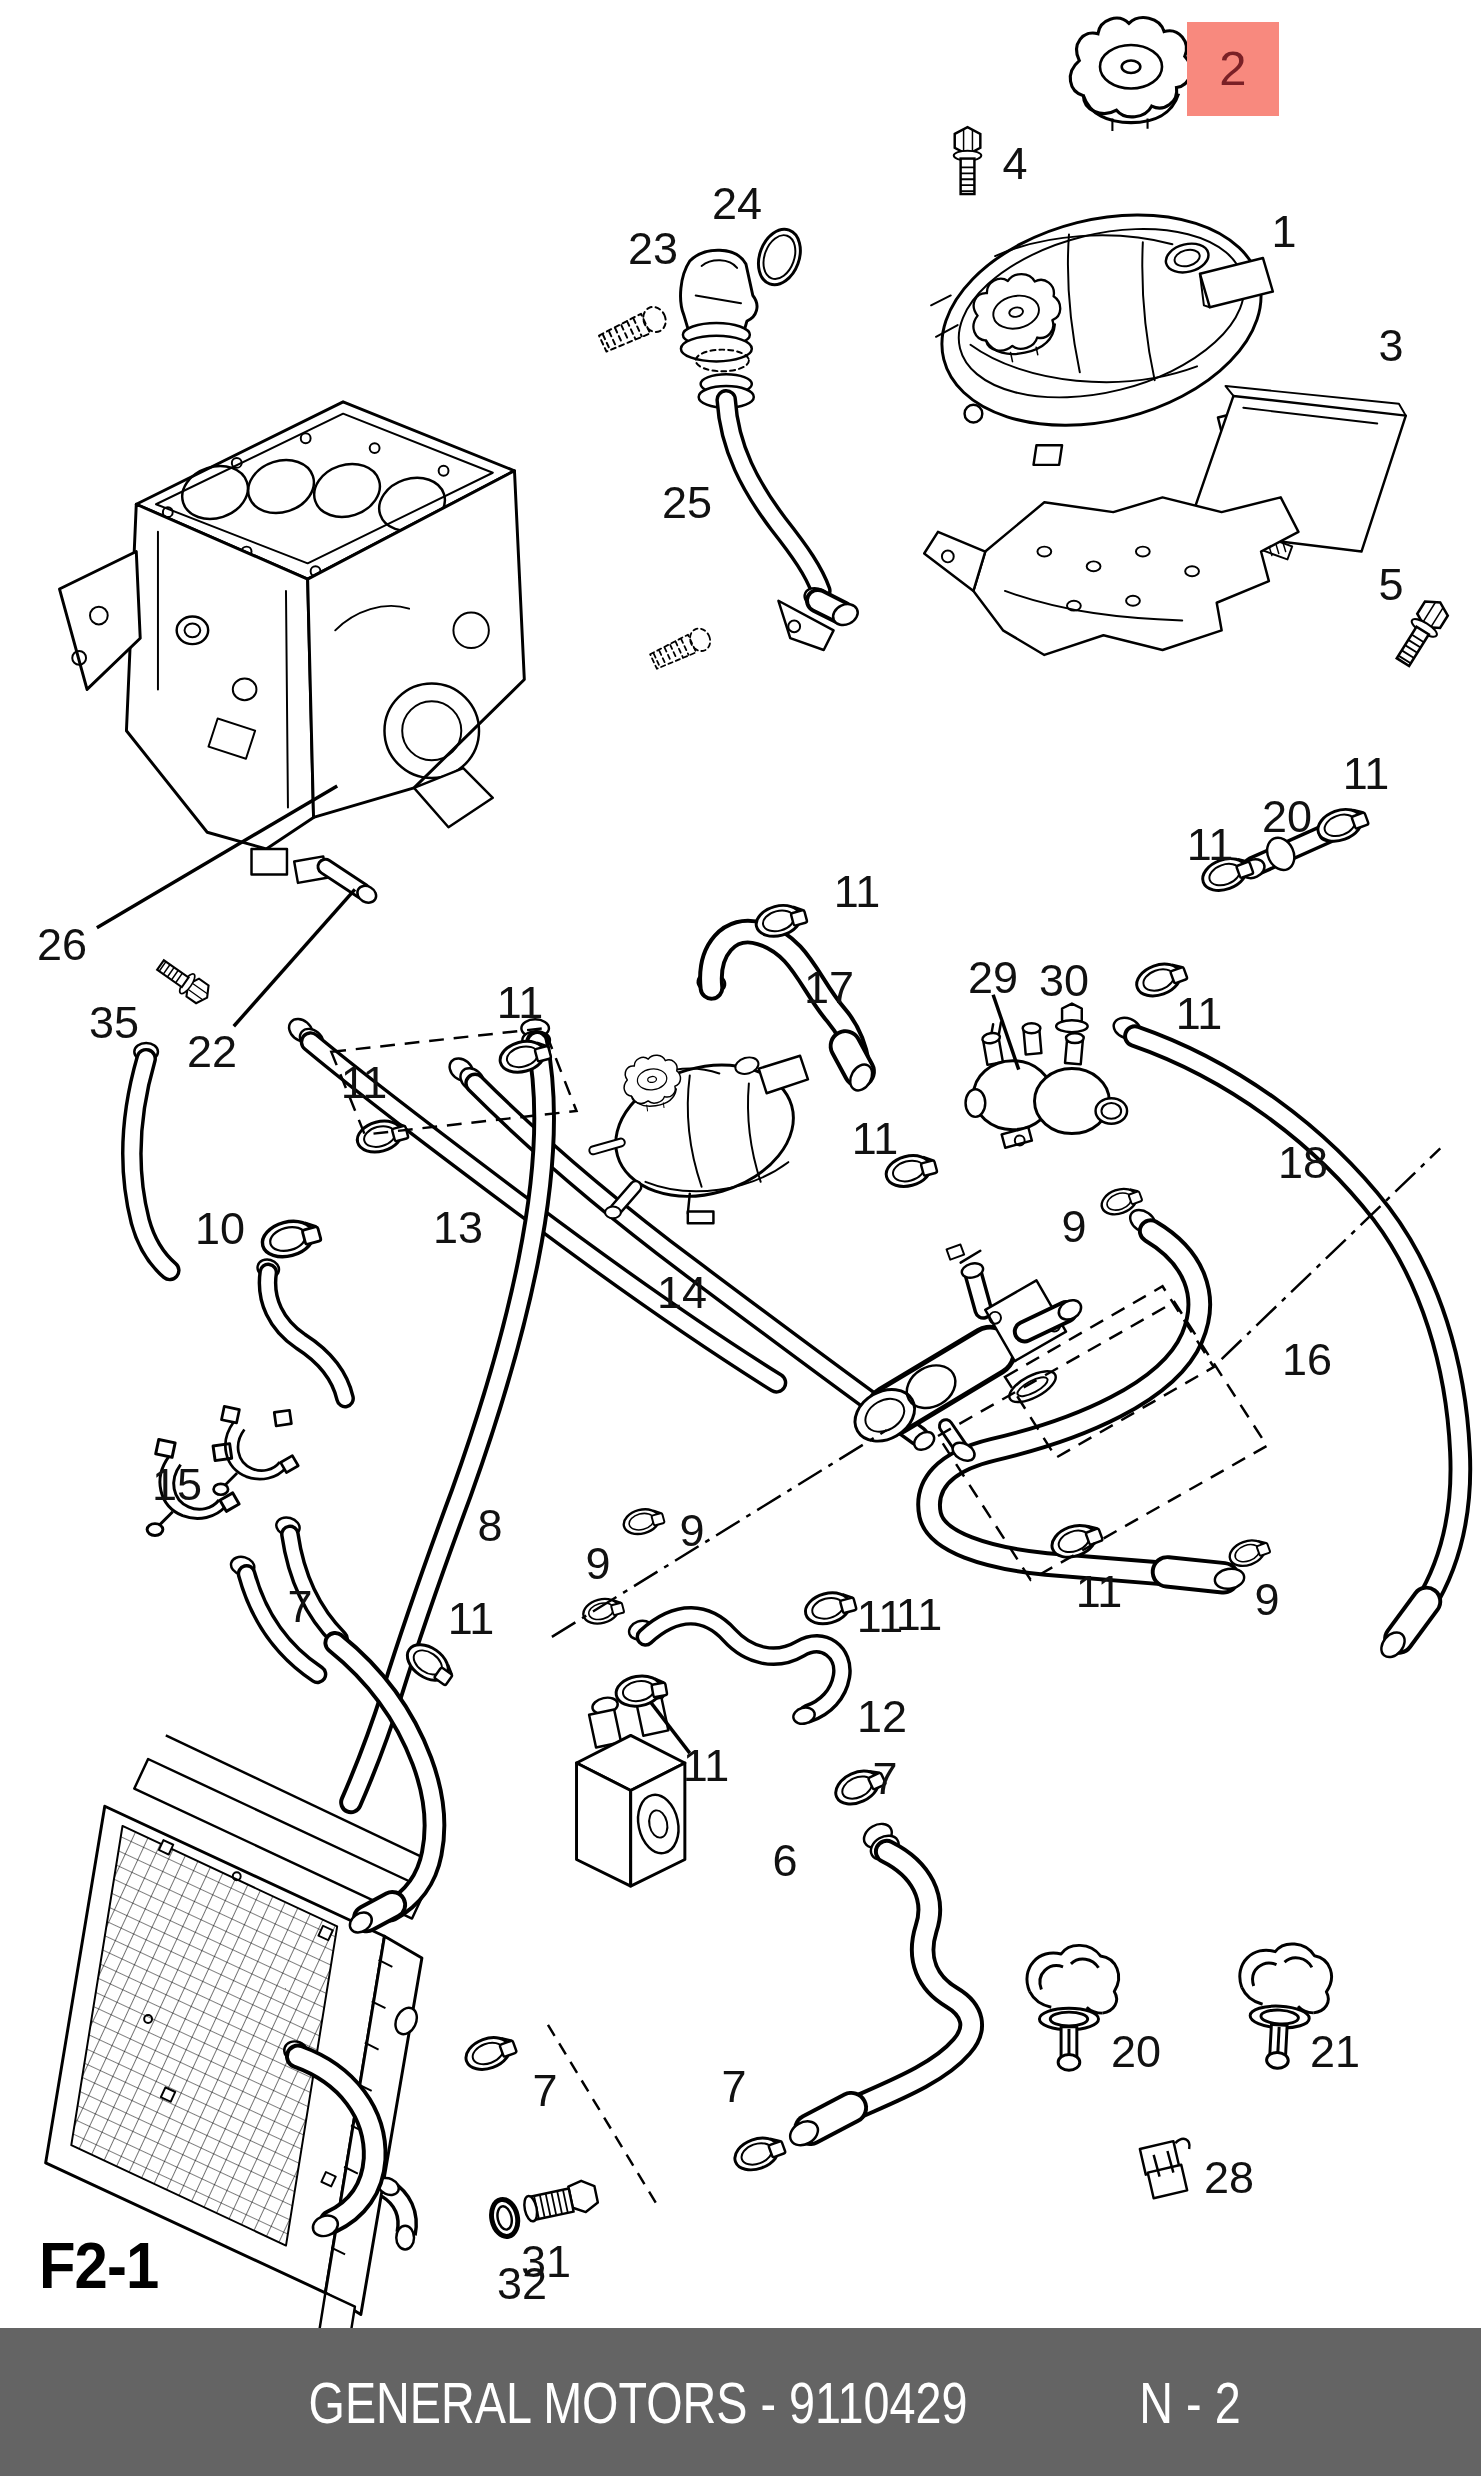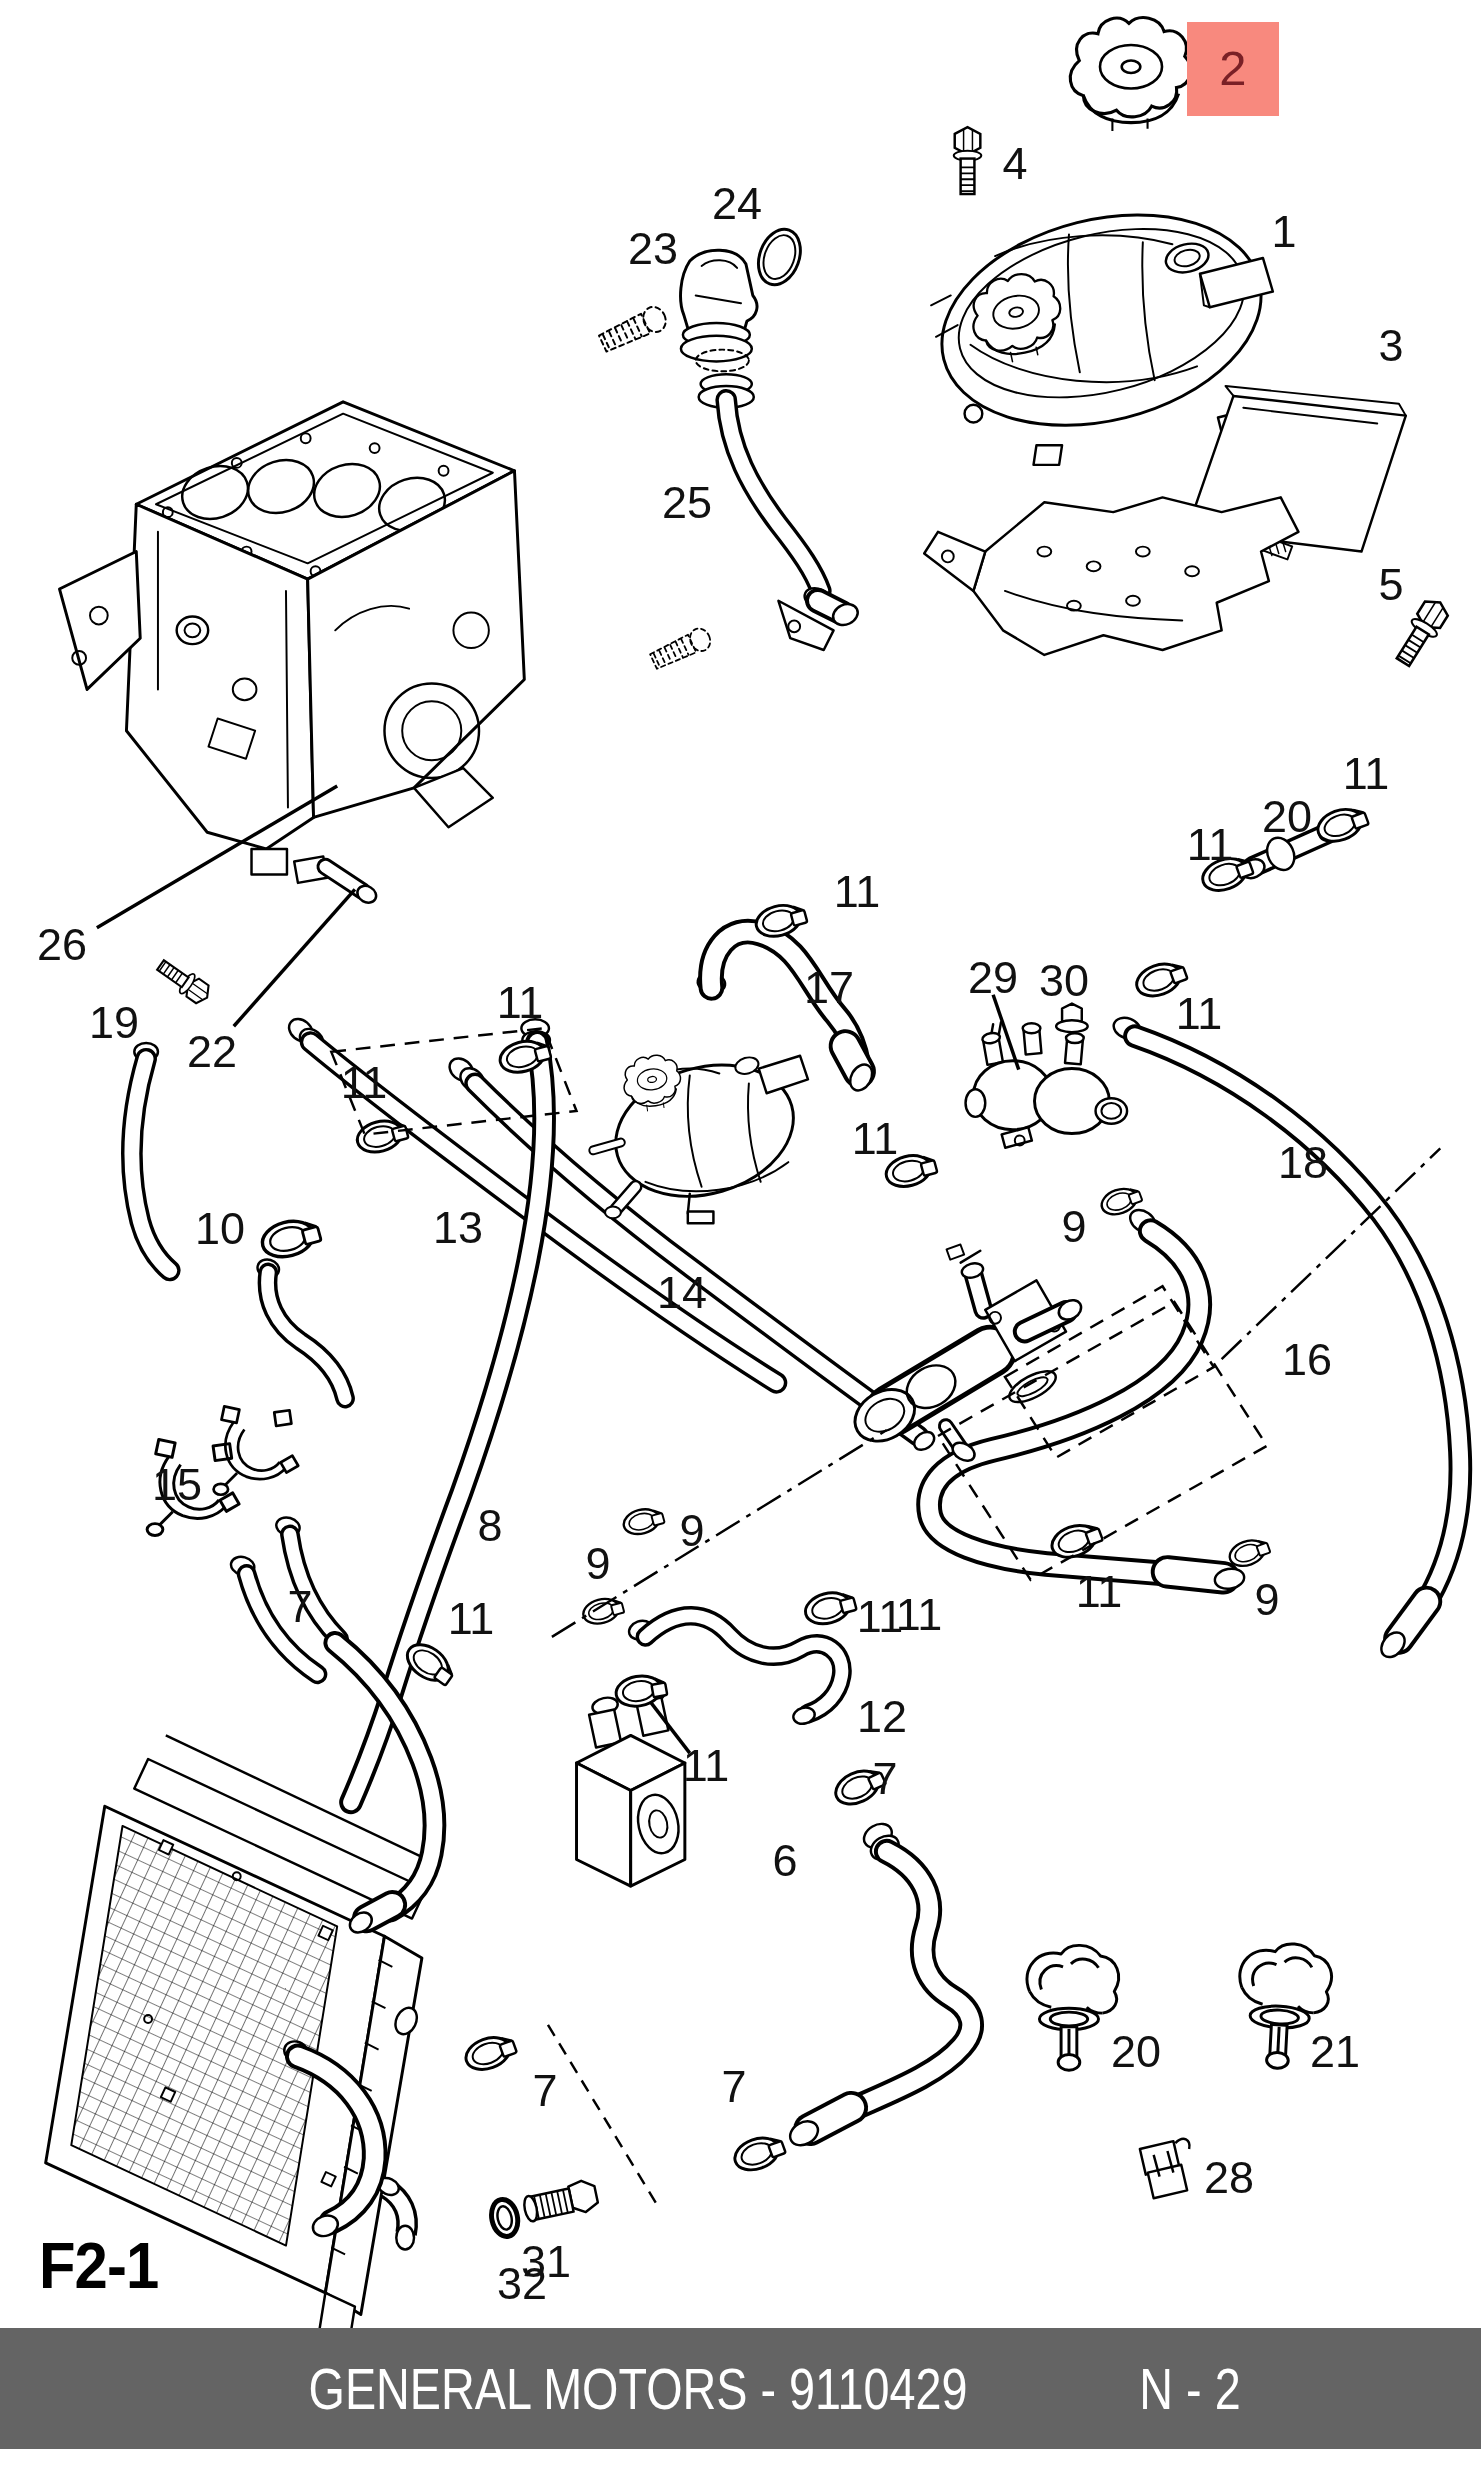--- a/index.html
+++ b/index.html
@@ -5,21 +5,21 @@
   html,body{margin:0;padding:0;background:#fff;}
   #page{position:relative;width:1482px;height:2476px;background:#fff;overflow:hidden;
         font-family:"Liberation Sans",sans-serif;}
   #art{position:absolute;left:0;top:0;}
   .callout{position:absolute;transform:translate(-50%,-50%);font-size:45px;color:#111;
            font-family:"Liberation Sans",sans-serif;white-space:nowrap;line-height:1;}
   #highlight-box{position:absolute;display:flex;align-items:center;justify-content:center;}
   #highlight-box .hl{font-size:49px;line-height:1;}
   #figure-code{position:absolute;left:39px;top:2228px;font-size:65px;font-weight:bold;
                letter-spacing:-1px;transform:scaleX(.92);transform-origin:left center;color:#000;}
-  #footer-bar{position:absolute;left:0;top:2328px;width:1482px;height:121px;
+  #footer-bar{position:absolute;left:0;top:2328px;width:1482px;height:149px;
               display:flex;align-items:center;}
   #footer-bar span{position:absolute;transform:translateX(-50%) scaleX(.82);white-space:nowrap;
                    font-size:57px;letter-spacing:0px;}
   #footer-left{left:638px;}
   #footer-right{left:1190px;}
 </style>
 </head>
 <body>
 
 <div id="page">
@@ -429,21 +429,21 @@
 
 <div id="callouts">
       <div class="callout" style="left: 1284px; top: 231px;">1</div>
       <div class="callout" style="left: 1391px; top: 345px;">3</div>
       <div class="callout" style="left: 1015px; top: 163px;">4</div>
       <div class="callout" style="left: 1391px; top: 584px;">5</div>
       <div class="callout" style="left: 653px; top: 248px;">23</div>
       <div class="callout" style="left: 737px; top: 197px; margin-top: 6px;">24</div>
       <div class="callout" style="left: 687px; top: 502px;">25</div>
       <div class="callout" style="left: 62px; top: 944px;">26</div>
-      <div class="callout" style="left: 114px; top: 1022px;">19</div>
+      <div class="callout" style="left: 114px; top: 1022px;">35</div>
       <div class="callout" style="left: 212px; top: 1051px;">22</div>
       <div class="callout" style="left: 364px; top: 1082px;">11</div>
       <div class="callout" style="left: 520px; top: 1002px;">11</div>
       <div class="callout" style="left: 857px; top: 891px;">11</div>
       <div class="callout" style="left: 829px; top: 987px;">17</div>
       <div class="callout" style="left: 993px; top: 977px;">29</div>
       <div class="callout" style="left: 1064px; top: 980px;">30</div>
       <div class="callout" style="left: 1199px; top: 1013px;">11</div>
       <div class="callout" style="left: 1287px; top: 816px;">20</div>
       <div class="callout" style="left: 1210px; top: 844px;">11</div>

